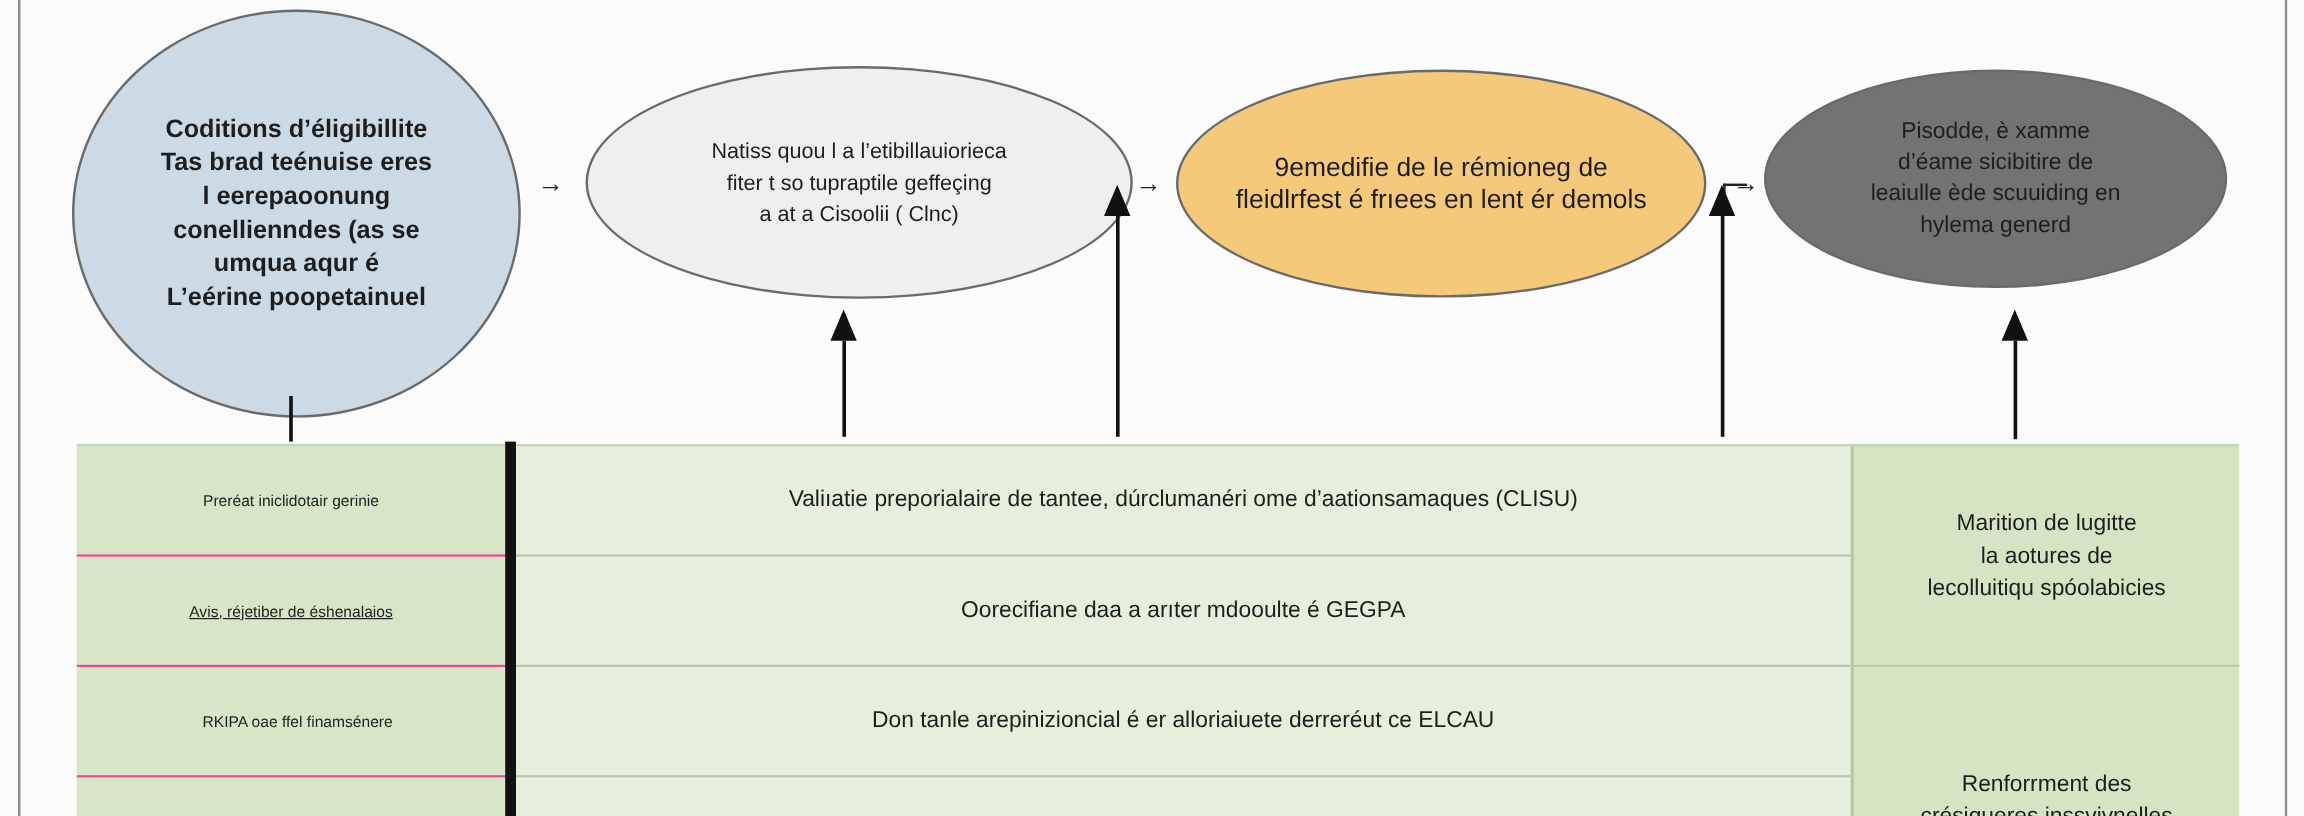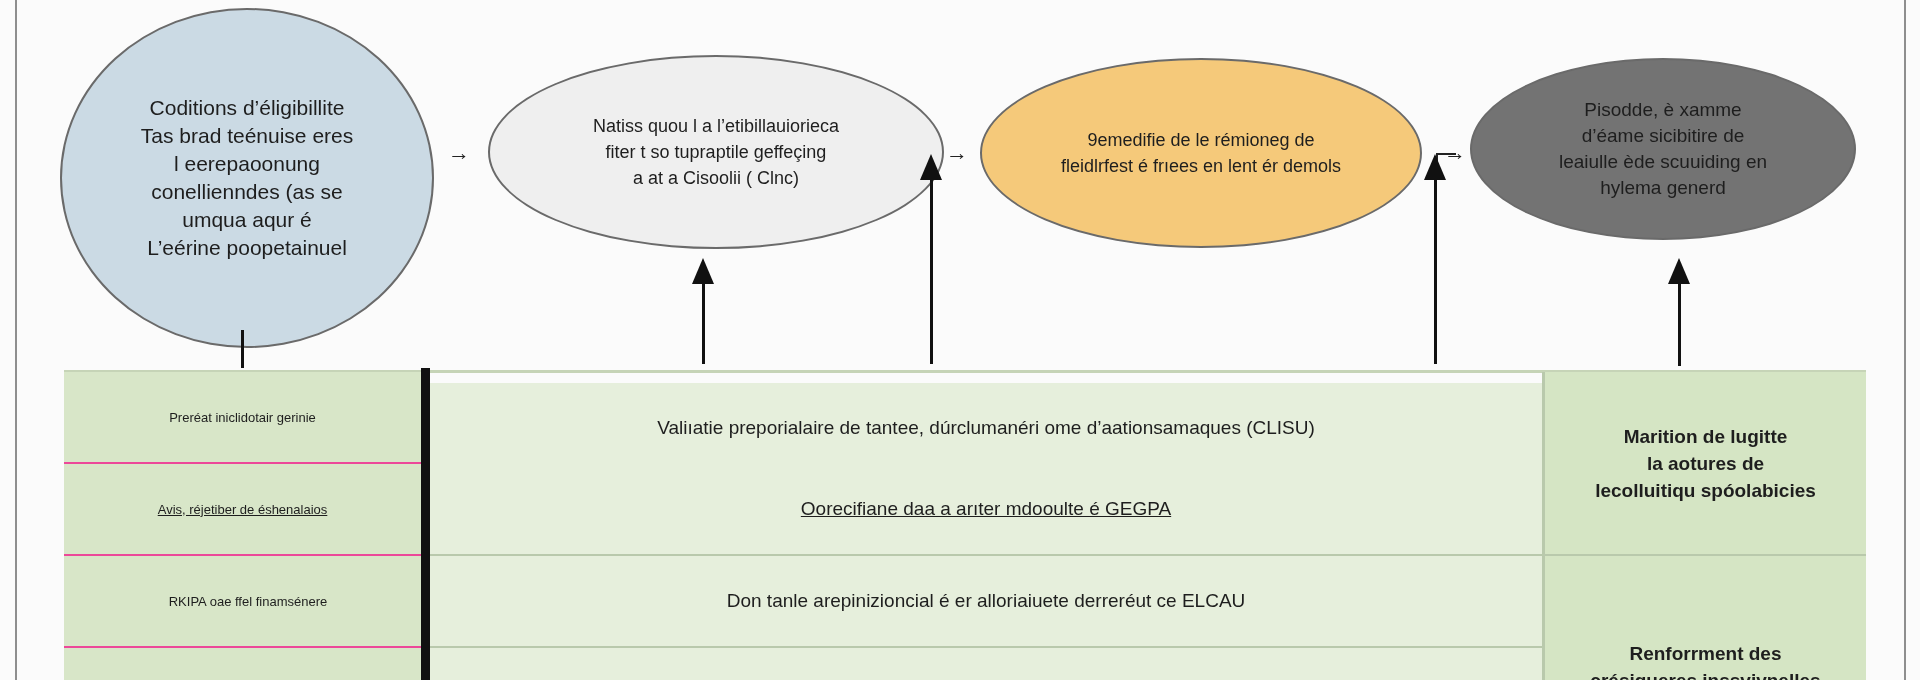--- a/index.html
+++ b/index.html
@@ -21,31 +21,31 @@
     text-align: center;
     box-sizing: border-box;
   }
   .node span {
     white-space: pre-line;
     display: block;
   }
   .node-circle {
     left: 60px; top: 8px; width: 374px; height: 340px;
     background: #cbdae4;
-    font-size: 21px; line-height: 28px;
+    font-size: 21px; line-height: 28px; font-weight: bold;
   }
   .node-grey1 {
     left: 488px; top: 55px; width: 456px; height: 194px;
     background: #efefef;
     font-size: 18px; line-height: 26px;
   }
   .node-orange {
     left: 980px; top: 58px; width: 442px; height: 190px;
     background: #f5c97a;
-    font-size: 18px; line-height: 26px;
+    font-size: 22px; line-height: 26px;
   }
   .node-grey2 {
     left: 1470px; top: 58px; width: 386px; height: 182px;
     background: #737373;
     font-size: 19px; line-height: 26px;
   }
   .arrow-right {
     position: absolute; font-size: 22px; line-height: 22px; color: #222;
   }
   .vline { position: absolute; background: #111; }
@@ -73,21 +73,21 @@
     font-size: 13px;
   }
   .col-mid .cell {
     background: #e6efdc; border-bottom: 2px solid #b9c9ac;
     font-size: 19px;
   }
   .col-right .cell {
     background: #d5e5c4; border-bottom: 2px solid #b9c9ac;
     font-size: 19px; line-height: 27px;
   }
-  .col-right .cell span { white-space: pre-line; font-weight: bold; }
+  .col-right .cell span { white-space: pre-line; }
   .thick-divider {
     position: absolute; left: 357px; top: -4px; width: 9px; height: 330px; background: #111;
   }
   .right-sep {
     position: absolute; left: 1478px; top: 0; width: 3px; height: 330px; background: #b9c9ac;
   }
   .table-top {
     position: absolute; left: 0; top: -2px; width: 1802px; height: 3px; background: #c6d4b7;
   }
 </style>
@@ -158,24 +158,24 @@
       <span>RKIPA oae ffel finamsénere</span>
     </div>
     <div class="cell" style="top:276px; width:357px; height:60px;">
       <span></span>
     </div>
   </div>
 
   <div class="thick-divider"></div>
 
   <div class="col col-mid" style="left:366px; width:1112px;">
-    <div class="cell" style="top:11px; width:1112px; height:92px;">
+    <div class="cell" style="top:0; width:1112px; height:92px;">
       <span>Valiıatie preporialaire de tantee, dúrclumanéri ome d’aationsamaques (CLISU)</span>
     </div>
-    <div class="cell" style="top:92px; width:1112px; height:92px;text-decoration:underline;">
+    <div class="cell" style="top:92px; width:1112px; height:92px;">
       <span>Oorecifiane daa a arıter mdooulte é GEGPA</span>
     </div>
     <div class="cell" style="top:184px; width:1112px; height:92px;">
       <span>Don tanle arepinizioncial é er alloriaiuete derreréut ce ELCAU</span>
     </div>
     <div class="cell" style="top:276px; width:1112px; height:60px;">
       <span></span>
     </div>
   </div>
 

